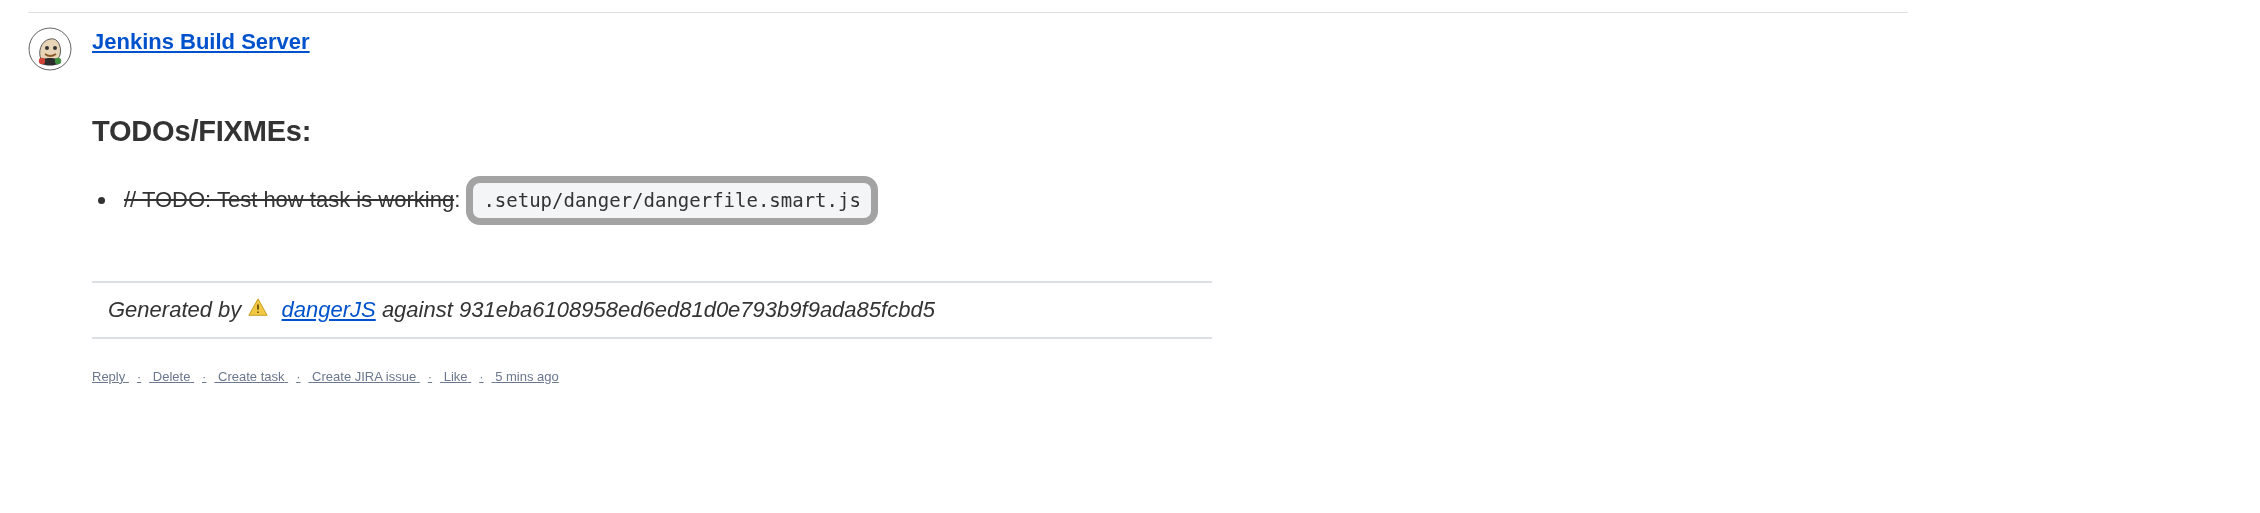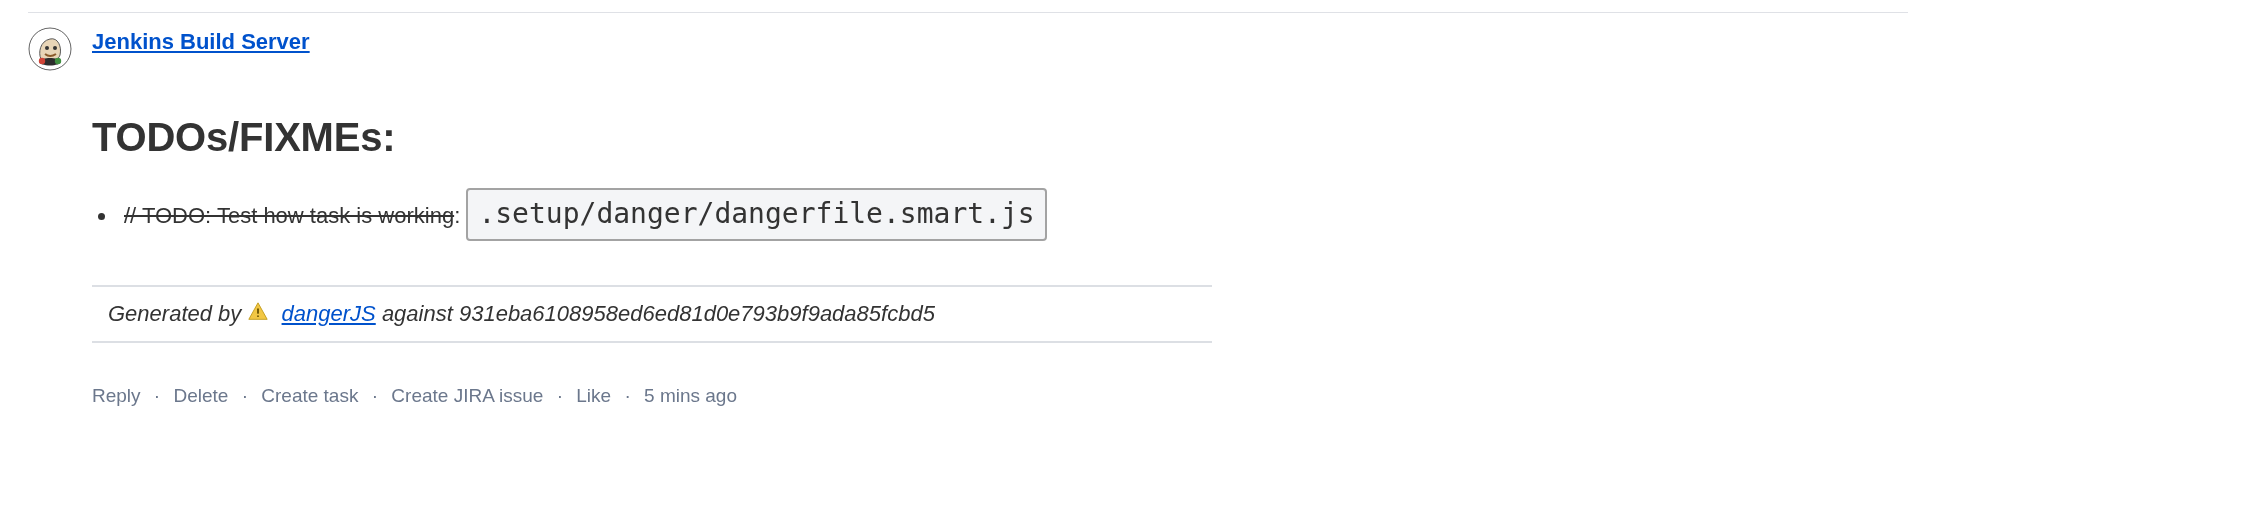--- a/index.html
+++ b/index.html
@@ -42,71 +42,72 @@
     line-height: 1.2;
     padding-top: 4px;
     display: inline-block;
   }
   .content {
     margin-top: 60px;
     max-width: 1120px;
   }
   .heading {
     font-weight: 800;
-    font-size: 40px;
+    font-size: 29px;
     color: #333333;
     letter-spacing: -0.2px;
     margin: 0 0 28px 0;
   }
   ul.todo-list {
     margin: 0 0 0 26px;
     padding: 0;
   }
   ul.todo-list li {
     font-size: 22px;
     color: #333333;
     line-height: 1.6;
     padding-left: 6px;
   }
   .strike { text-decoration: line-through; }
   .code-chip {
     display: inline-block;
     font-family: ui-monospace, SFMono-Regular, Menlo, Consolas, monospace;
-    font-size: 28px;
+    font-size: 19px;
     background: #f4f5f7;
-    border: 2px solid #a3a3a3;
-    border-radius: 4px;
+    border: 7px solid #a3a3a3;
+    border-radius: 14px;
     padding: 2px 10px;
     color: #333333;
     vertical-align: baseline;
   }
   .footer-block {
-    margin-top: 44px;
+    margin-top: 56px;
   }
   .footer-rule {
     border-top: 2px solid #dcdfe4;
     height: 0;
   }
   .generated {
     font-style: italic;
     font-size: 22px;
     color: #333333;
     padding: 14px 0 14px 16px;
   }
   .warn-icon {
     display: inline-block;
     width: 22px; height: 22px;
     vertical-align: -2px;
     margin-right: 6px;
   }
   .danger-link { color: #0052cc; font-style: italic; }
   .actions {
-    margin-top: 42px;
-    font-size: 19px;
+    margin-top: 30px;
+    font-size: 13px;
     color: #6b778c;
+    text-decoration: underline;
   }
   .actions .action {
     color: #6b778c;
     cursor: pointer;
   }
   .actions .dot {
     padding: 0 8px;
     color: #6b778c;
   }
 </style>

